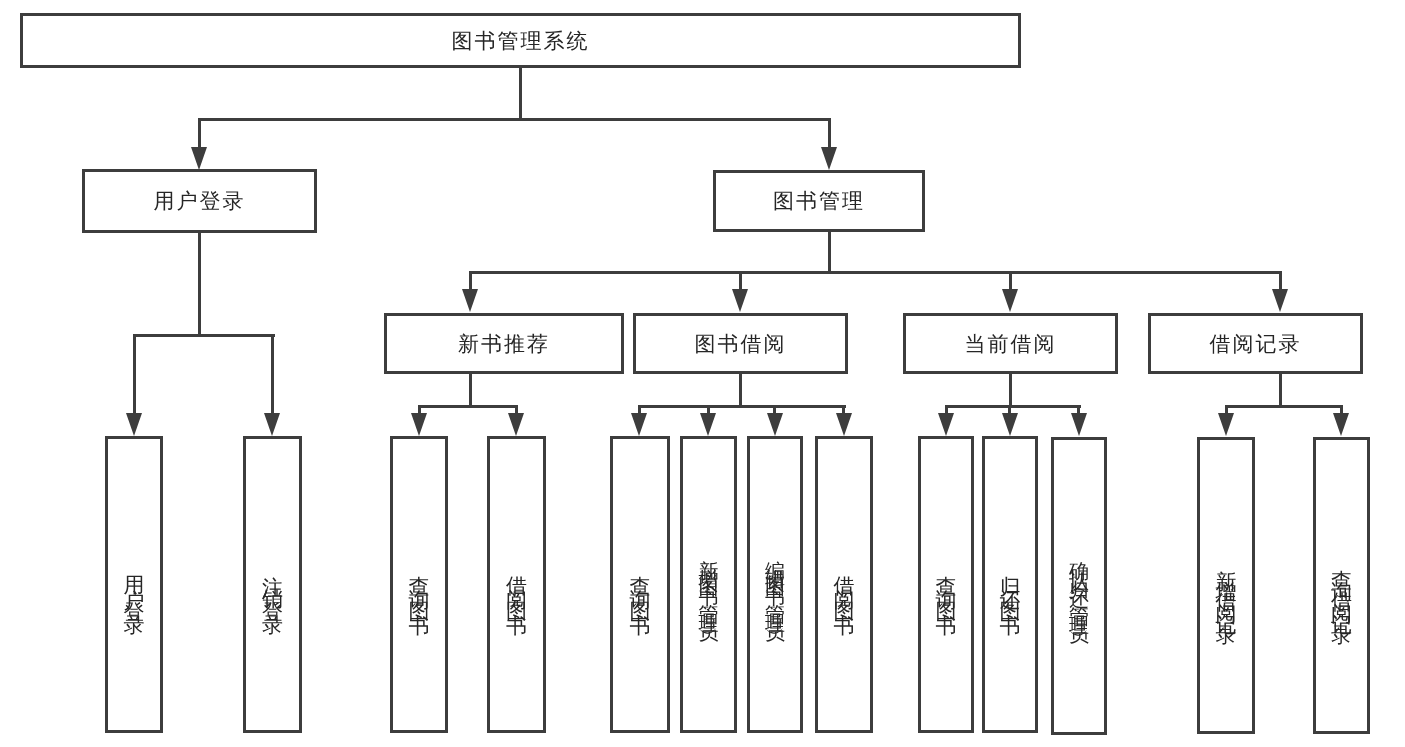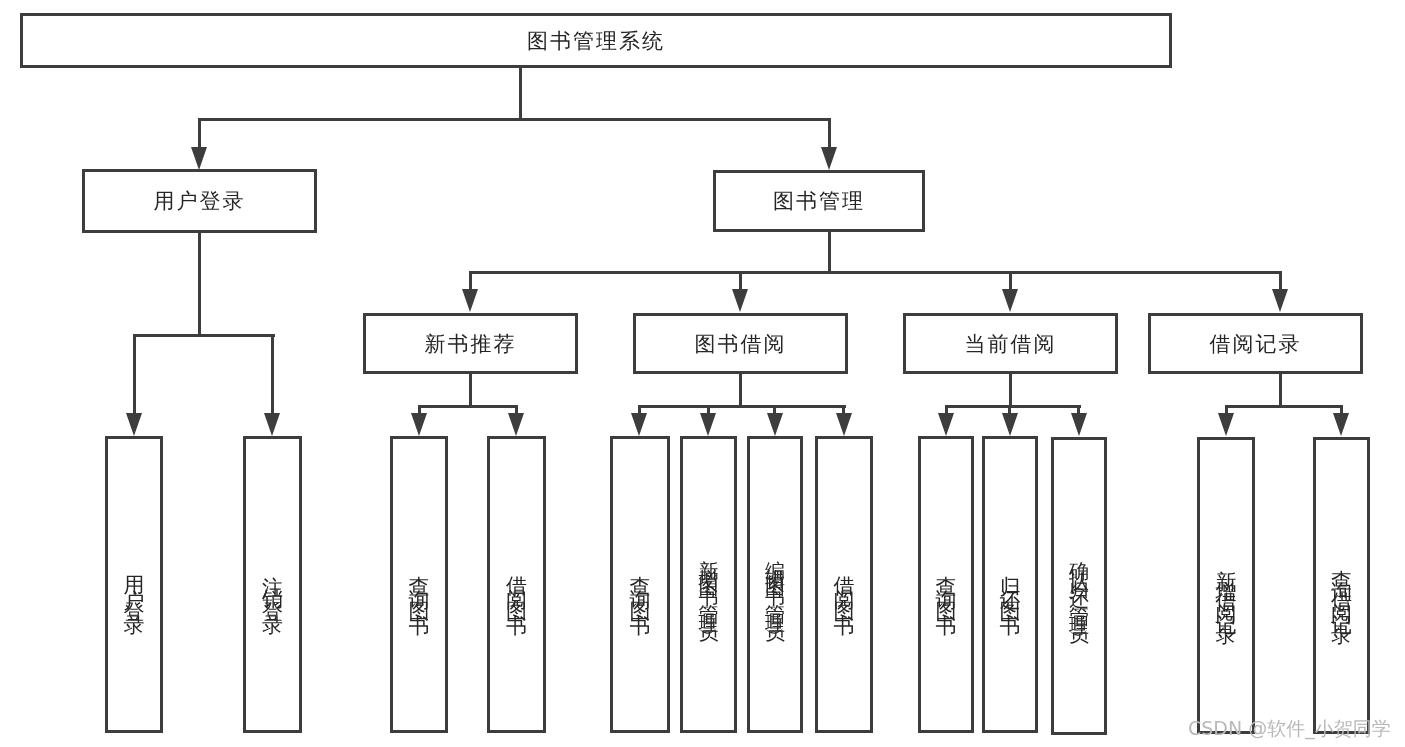--- a/index.html
+++ b/index.html
@@ -59,21 +59,21 @@
     color: #b9b9b9;
     white-space: nowrap;
     z-index: 5;
   }
 </style>
 </head>
 <body>
 
 <div class="stage">
 
-  <div class="node hlabel" style="left:20px; top:13px; width:1152px; height:55px;">图书管理系统</div>
+  <div class="node hlabel" style="left:20px; top:13px; width:1001px; height:55px;">图书管理系统</div>
 
   <div class="cl" style="left:519px; top:68px;  width:3px;  height:53px;"></div>
   <div class="cl" style="left:198px; top:118px; width:633px; height:3px;"></div>
   <div class="cl" style="left:198px; top:118px; width:3px;  height:32px;"></div>
   <div class="arrow" style="left:191px; top:147px;"></div>
   <div class="cl" style="left:828px; top:118px; width:3px;  height:32px;"></div>
   <div class="arrow" style="left:821px; top:147px;"></div>
 
   <div class="node hlabel" style="left:82px;  top:169px; width:235px; height:64px;">用户登录</div>
   <div class="node hlabel" style="left:713px; top:170px; width:212px; height:62px;">图书管理</div>
@@ -89,21 +89,21 @@
   <div class="cl" style="left:469px;  top:271px; width:813px; height:3px;"></div>
   <div class="cl" style="left:469px;  top:271px; width:3px;   height:20px;"></div>
   <div class="arrow" style="left:462px;  top:289px;"></div>
   <div class="cl" style="left:739px;  top:271px; width:3px;   height:20px;"></div>
   <div class="arrow" style="left:732px;  top:289px;"></div>
   <div class="cl" style="left:1009px; top:271px; width:3px;   height:20px;"></div>
   <div class="arrow" style="left:1002px; top:289px;"></div>
   <div class="cl" style="left:1279px; top:271px; width:3px;   height:20px;"></div>
   <div class="arrow" style="left:1272px; top:289px;"></div>
 
-  <div class="node hlabel" style="left:363px;  top:313px; width:215px; height:61px;font-family:Liberation Serif, serif;">新书推荐</div>
+  <div class="node hlabel" style="left:384px;  top:313px; width:240px; height:61px;font-family:Liberation Serif, serif;">新书推荐</div>
   <div class="node hlabel" style="left:633px;  top:313px; width:215px; height:61px;">图书借阅</div>
   <div class="node hlabel" style="left:903px;  top:313px; width:215px; height:61px;">当前借阅</div>
   <div class="node hlabel" style="left:1148px; top:313px; width:215px; height:61px;">借阅记录</div>
 
   <div class="cl" style="left:469px; top:374px; width:3px;   height:33px;"></div>
   <div class="cl" style="left:418px; top:405px; width:100px; height:3px;"></div>
   <div class="cl" style="left:418px; top:405px; width:3px;   height:10px;"></div>
   <div class="arrow" style="left:411px; top:413px;"></div>
   <div class="cl" style="left:515px; top:405px; width:3px;   height:10px;"></div>
   <div class="arrow" style="left:508px; top:413px;"></div>
@@ -172,15 +172,14 @@
     <span class="vtext long">确认归还（管理员）</span>
   </div>
 
   <div class="node" style="left:1197px; top:437px; width:58px; height:297px;">
     <span class="vtext mid">新增借阅记录</span>
   </div>
   <div class="node" style="left:1313px; top:437px; width:57px; height:297px;">
     <span class="vtext mid">查询借阅记录</span>
   </div>
 
-  <div class="watermark">CSDN @软件_小贺同学</div>
 
 </div>
 
 </body></html>

